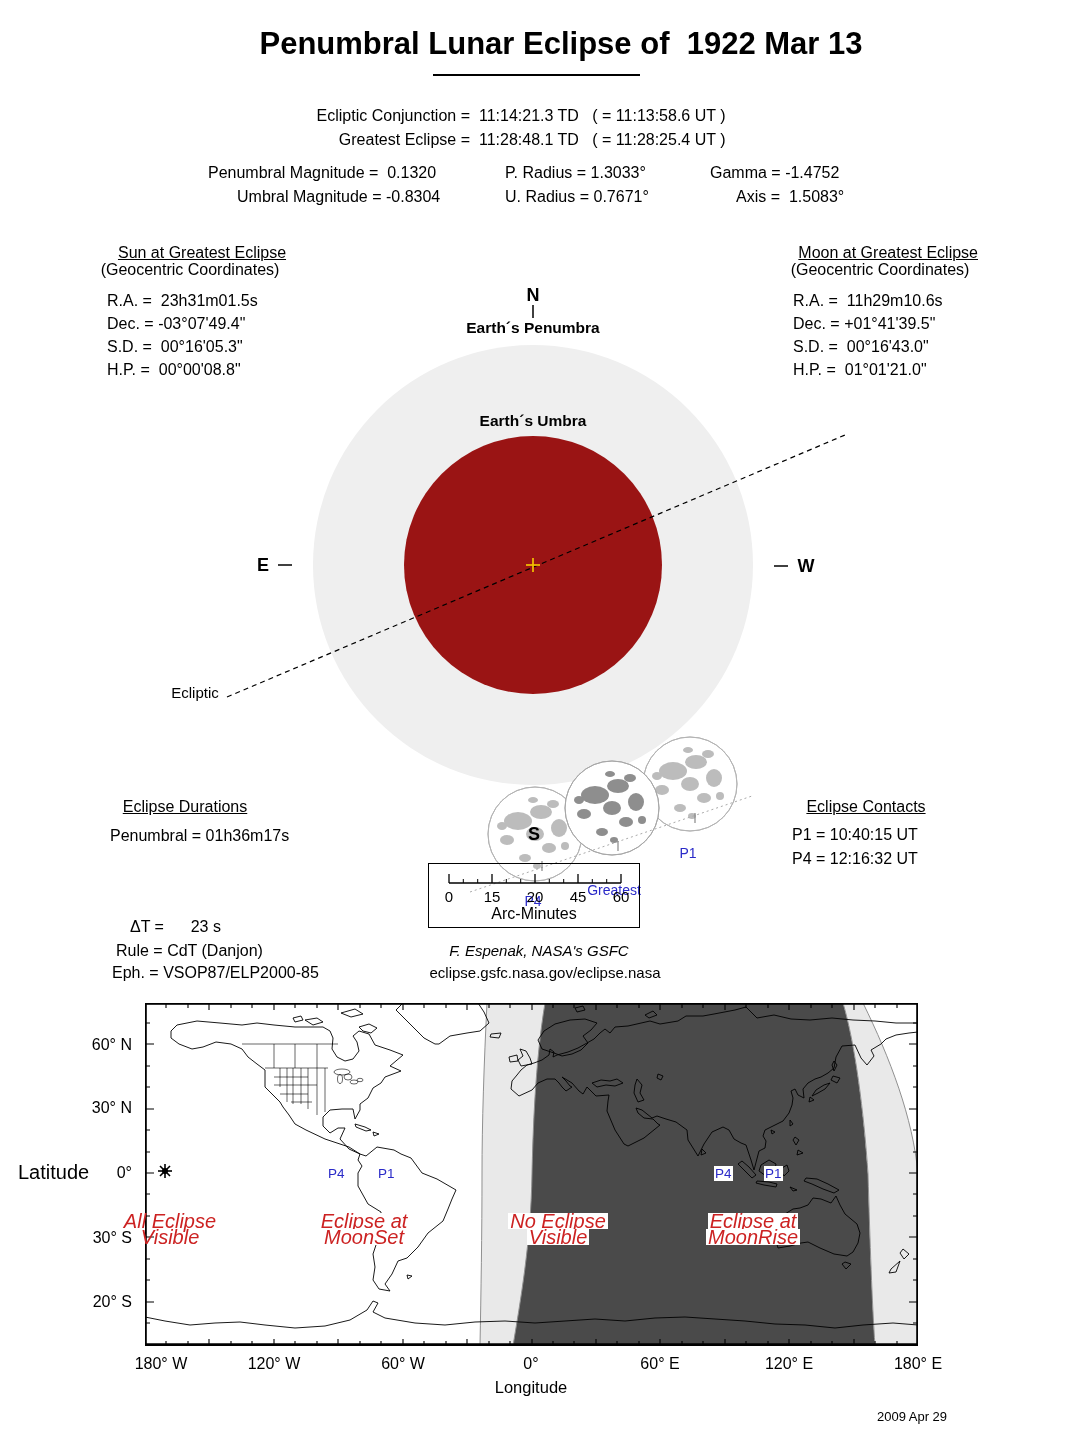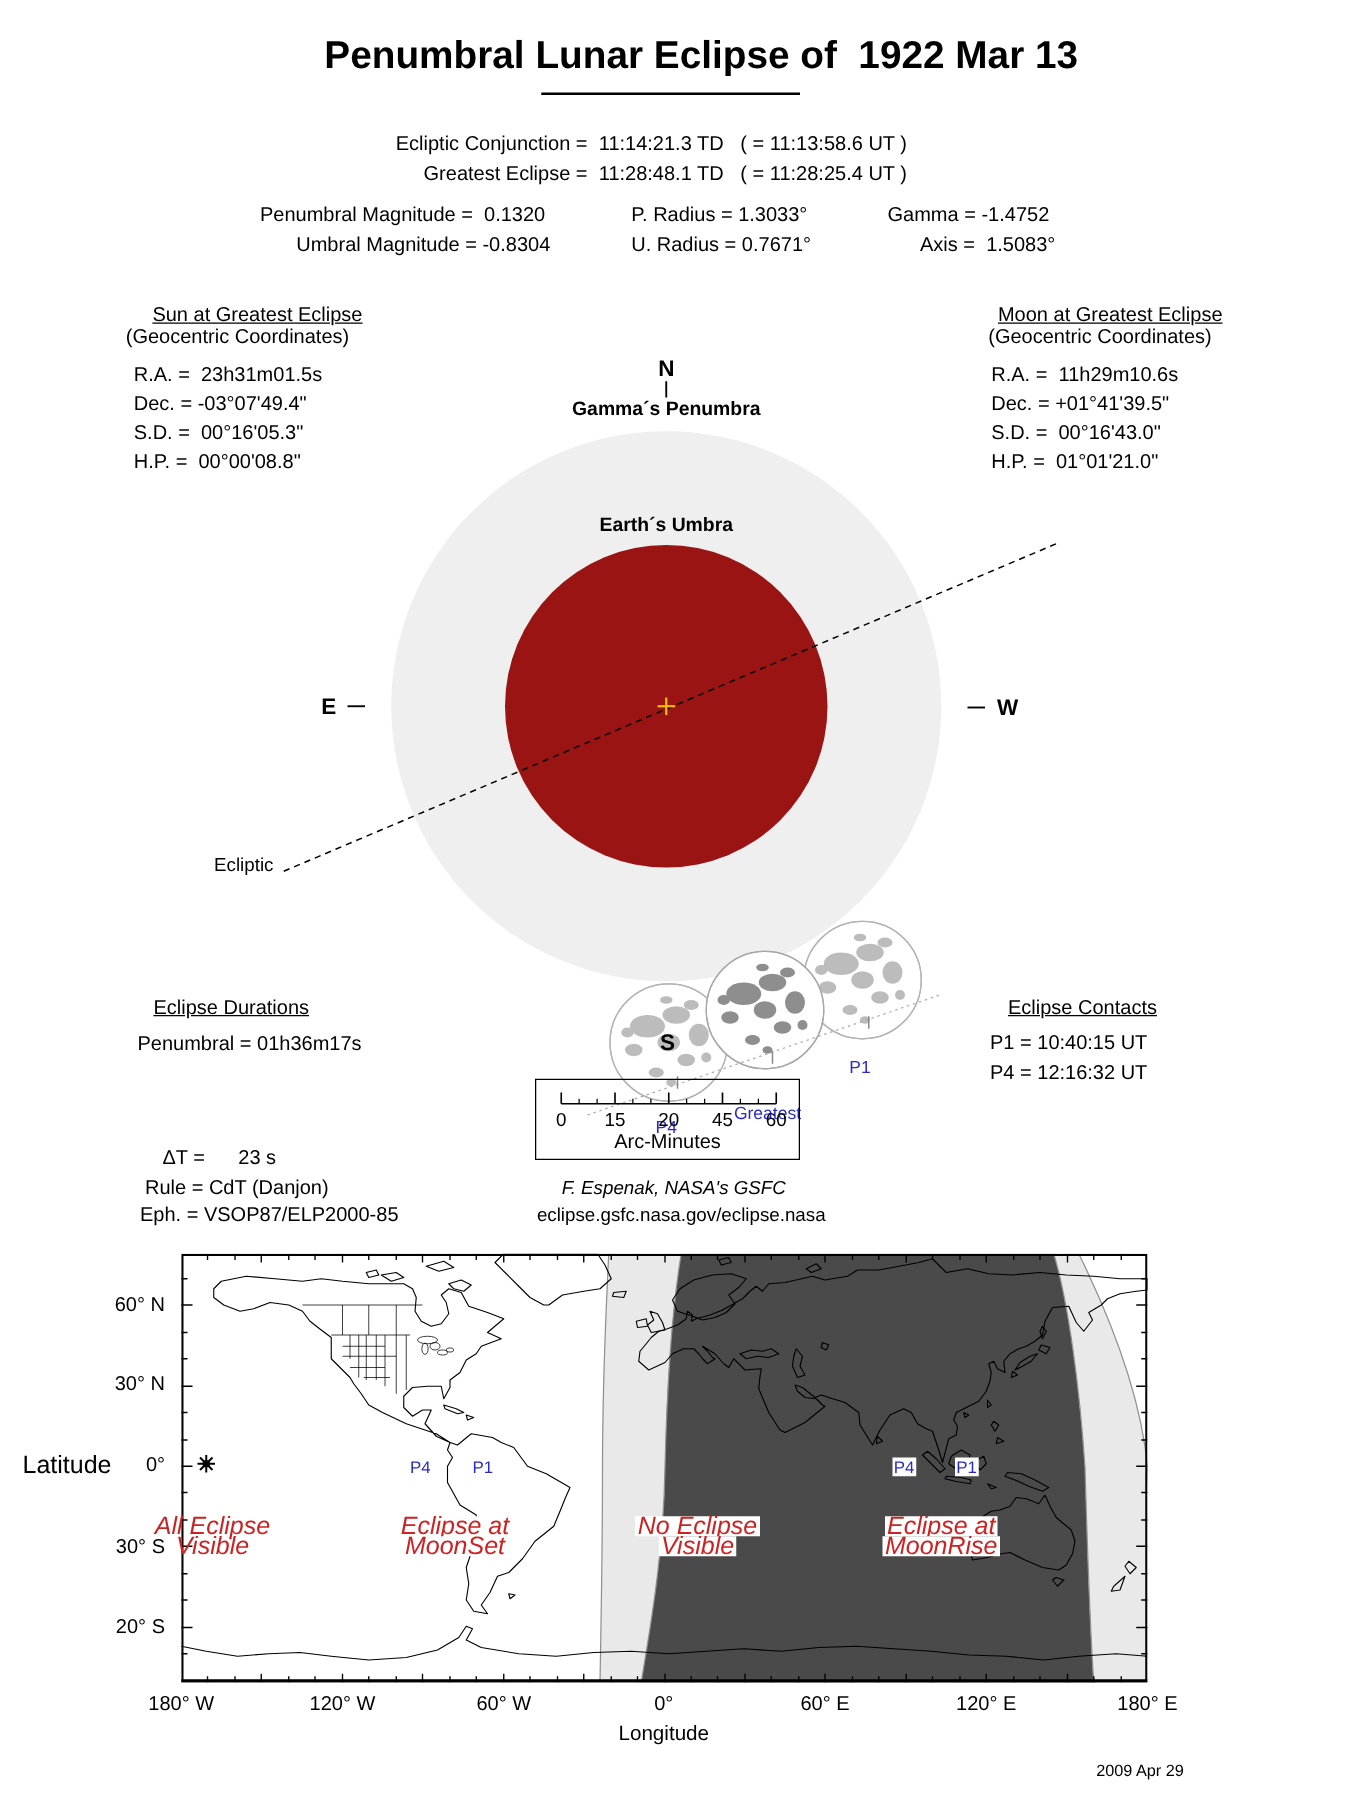--- a/index.html
+++ b/index.html
@@ -42,21 +42,21 @@
   <span class="val">11:28:48.1 TD   ( = 11:28:25.4 UT )</span>
 </div>
 
 <div class="abs h16 pre" style="left:208px;top:163px;">Penumbral Magnitude =  0.1320</div>
 <div class="abs h16 pre" style="left:505px;top:163px;">P. Radius = 1.3033°</div>
 <div class="abs h16 pre" style="left:710px;top:163px;">Gamma = -1.4752</div>
 <div class="abs h16 pre" style="left:237px;top:187px;">Umbral Magnitude = -0.8304</div>
 <div class="abs h16 pre" style="left:505px;top:187px;">U. Radius = 0.7671°</div>
 <div class="abs h16 pre" style="left:736px;top:187px;">Axis =  1.5083°</div>
 
-<div class="abs h16 und ctr" style="left:90px;top:243px;width:200px;text-align:right;">Sun at Greatest Eclipse</div>
+<div class="abs h16 und ctr" style="left:102px;top:243px;width:200px;">Sun at Greatest Eclipse</div>
 <div class="abs h16 ctr" style="left:90px;top:260px;width:200px;">(Geocentric Coordinates)</div>
 <div class="abs h16 pre" style="left:107px;top:291px;">R.A. =  23h31m01.5s</div>
 <div class="abs h16 pre" style="left:107px;top:314px;">Dec. = -03°07'49.4"</div>
 <div class="abs h16 pre" style="left:107px;top:337px;">S.D. =  00°16'05.3"</div>
 <div class="abs h16 pre" style="left:107px;top:360px;">H.P. =  00°00'08.8"</div>
 
 <div class="abs h16 und ctr" style="left:778px;top:243px;width:200px;text-align:right;">Moon at Greatest Eclipse</div>
 <div class="abs h16 ctr" style="left:780px;top:260px;width:200px;">(Geocentric Coordinates)</div>
 <div class="abs h16 pre" style="left:793px;top:291px;">R.A. =  11h29m10.6s</div>
 <div class="abs h16 pre" style="left:793px;top:314px;">Dec. = +01°41'39.5"</div>
@@ -111,21 +111,21 @@
   </g>
   <line x1="470" y1="892" x2="752" y2="796" stroke="#aaaaaa" stroke-width="1" stroke-dasharray="2,3"></line>
   <g stroke="#888888" stroke-width="1.2">
     <line x1="542" y1="861" x2="542" y2="871"></line>
     <line x1="618" y1="841" x2="618" y2="851"></line>
     <line x1="695" y1="813" x2="695" y2="823"></line>
   </g>
 </svg>
 
 <div class="abs bold ctr" style="left:513px;top:285px;width:40px;font-size:18px;">N</div>
-<div class="abs bold ctr" style="left:453px;top:319px;width:160px;font-size:15.5px;">Gamma´s Penumbra</div>
+<div class="abs bold ctr" style="left:453px;top:319px;width:160px;font-size:15.5px;">Earth´s Penumbra</div>
 <div class="abs bold ctr" style="left:453px;top:412px;width:160px;font-size:15.5px;">Earth´s Umbra</div>
 <div class="abs bold ctr" style="left:243px;top:555px;width:40px;font-size:18px;">E</div>
 <div class="abs bold ctr" style="left:786px;top:556px;width:40px;font-size:18px;">W</div>
 <div class="abs bold ctr" style="left:514px;top:824px;width:40px;font-size:18px;">S</div>
 <div class="abs h15 ctr" style="left:155px;top:683px;width:80px;">Ecliptic</div>
 <div class="abs blue ctr" style="left:668px;top:845px;width:40px;">P1</div>
 <div class="abs blue ctr" style="left:513px;top:893px;width:40px;">P4</div>
 <div class="abs blue ctr" style="left:569px;top:882px;width:90px;">Greatest</div>
 
 <div class="abs h16 und ctr" style="left:85px;top:797px;width:200px;">Eclipse Durations</div>
@@ -231,21 +231,21 @@
   <line x1="0" y1="341.6" x2="773" y2="341.6" stroke="#000" stroke-width="2.6"></line>
 </svg>
 
 <div class="abs h16" style="left:18px;top:1162px;width:80px;font-size:20px;">Latitude</div>
 <div class="abs h16" style="left:32px;top:1035px;width:100px;text-align:right;">60° N</div>
 <div class="abs h16" style="left:32px;top:1098px;width:100px;text-align:right;">30° N</div>
 <div class="abs h16" style="left:32px;top:1163px;width:100px;text-align:right;">0°</div>
 <div class="abs h16" style="left:32px;top:1228px;width:100px;text-align:right;">30° S</div>
 <div class="abs h16" style="left:32px;top:1292px;width:100px;text-align:right;">20° S</div>
 
-<div class="abs h16 ctr" style="left:95px;top:1354px;width:100px;">180° W</div>
+<div class="abs h16 ctr" style="left:111px;top:1354px;width:100px;">180° W</div>
 <div class="abs h16 ctr" style="left:224px;top:1354px;width:100px;">120° W</div>
 <div class="abs h16 ctr" style="left:353px;top:1354px;width:100px;">60° W</div>
 <div class="abs h16 ctr" style="left:481px;top:1354px;width:100px;">0°</div>
 <div class="abs h16 ctr" style="left:610px;top:1354px;width:100px;">60° E</div>
 <div class="abs h16 ctr" style="left:739px;top:1354px;width:100px;">120° E</div>
 <div class="abs h16 ctr" style="left:868px;top:1354px;width:100px;">180° E</div>
 <div class="abs ctr" style="left:456px;top:1378px;width:150px;font-size:16.5px;">Longitude</div>
 
 <div class="abs red2line" style="left:110px;top:1213px;width:120px;">
   <span>All Eclipse</span><br>

